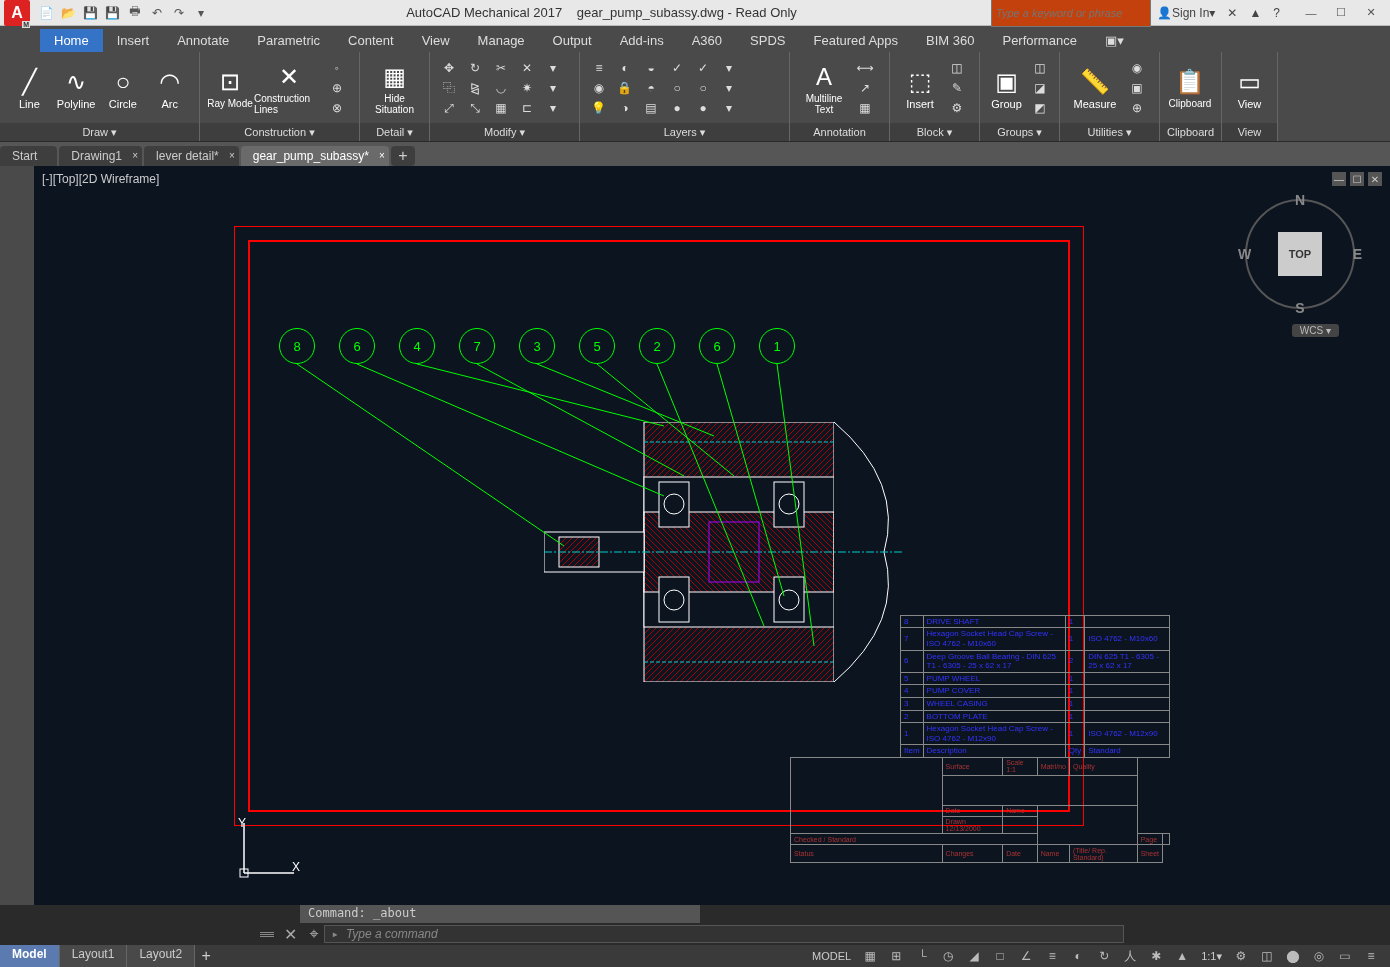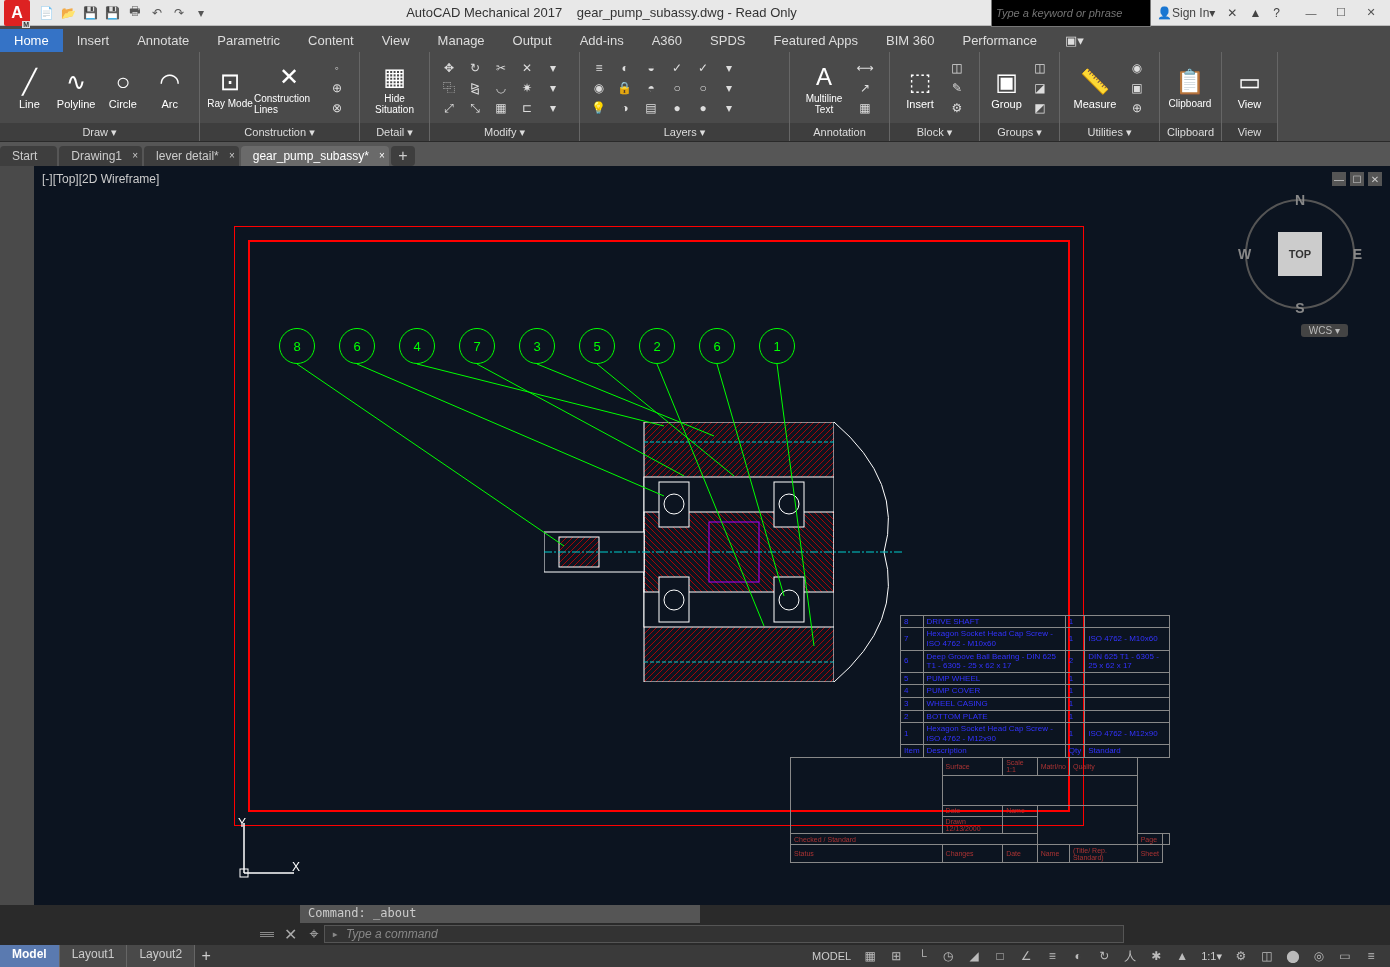--- a/index.html
+++ b/index.html
@@ -4,27 +4,27 @@
 <style>
 * { margin: 0; padding: 0; box-sizing: border-box; font-family: "Segoe UI", Arial, sans-serif; }
 body { width: 1390px; height: 967px; background: #4a4a4a; overflow: hidden; position: relative; }
 
 
 .title-bar { height: 26px; background: #e8e8e8; display: flex; align-items: center; padding: 0 4px; border-bottom: 1px solid #bbb; }
 .app-logo { width: 26px; height: 26px; background: #d22; color: #fff; font-weight: bold; font-size: 16px; display: flex; align-items: center; justify-content: center; border-radius: 2px; margin-right: 6px; position: relative; }
 .app-logo::after { content: 'M'; position: absolute; bottom: -2px; right: 0; font-size: 7px; background: #ddd; color: #333; padding: 0 1px; }
 .qat-icon { width: 20px; height: 20px; margin: 0 1px; display: flex; align-items: center; justify-content: center; font-size: 12px; color: #555; cursor: pointer; }
 .title-text { flex: 1; text-align: center; font-size: 13px; color: #333; }
-.search-box { width: 160px; height: 28px; background: #000000; border: 1px solid #777; font-size: 11px; font-style: italic; color: #ddd; padding: 0 4px; }
+.search-box { width: 160px; height: 28px; background: #c2410c; border: 1px solid #777; font-size: 11px; font-style: italic; color: #ddd; padding: 0 4px; }
 .title-right-btn { margin: 0 6px; font-size: 12px; color: #444; cursor: pointer; display: flex; align-items: center; }
 .win-controls { display: flex; margin-left: 10px; }
 .win-btn { width: 30px; height: 20px; display: flex; align-items: center; justify-content: center; font-size: 11px; color: #555; cursor: pointer; }
 
 
-.ribbon-tabs { height: 26px; background: #4a4a4a; display: flex; align-items: flex-end; }
+.ribbon-tabs { height: 26px; background: #4a4a4a; display: flex; align-items: flex-end; padding-left: 40px; }
 .ribbon-tab { padding: 4px 14px; color: #ddd; font-size: 13px; cursor: pointer; }
 .ribbon-tab.active { background: #3573c6; color: #fff; }
 
 
 .ribbon { height: 90px; background: #4a4a4a; display: flex; border-bottom: 1px solid #2a2a2a; }
 .panel { border-right: 1px solid #666; display: flex; flex-direction: column; }
 .panel-body { flex: 1; display: flex; align-items: center; padding: 2px 6px; }
 .panel-title { height: 18px; background: #3e3e3e; color: #ddd; font-size: 11px; text-align: center; display: flex; align-items: center; justify-content: center; cursor: pointer; }
 .big-btn { display: flex; flex-direction: column; align-items: center; justify-content: center; width: 48px; height: 66px; color: #fff; font-size: 11px; cursor: pointer; }
 .big-btn .icon { width: 32px; height: 32px; display: flex; align-items: center; justify-content: center; font-size: 24px; color: #fff; }
@@ -46,21 +46,21 @@
 
 
 .viewcube-wrap { position: absolute; top: 28px; right: 30px; width: 120px; height: 120px; display: flex; align-items: center; justify-content: center; }
 .viewcube { width: 44px; height: 44px; background: #ccc; display: flex; align-items: center; justify-content: center; font-size: 11px; color: #333; font-weight: bold; cursor: pointer; }
 .compass-ring { position: absolute; width: 110px; height: 110px; border: 2px solid #555; border-radius: 50%; }
 .compass-n, .compass-s, .compass-e, .compass-w { position: absolute; color: #888; font-size: 14px; font-weight: bold; }
 .compass-n { top: -2px; left: 50%; transform: translateX(-50%); }
 .compass-s { bottom: -2px; left: 50%; transform: translateX(-50%); }
 .compass-e { right: -2px; top: 50%; transform: translateY(-50%); }
 .compass-w { left: -2px; top: 50%; transform: translateY(-50%); }
-.wcs-label { position: absolute; top: 158px; right: 42px; background: #444; color: #bbb; font-size: 10px; padding: 1px 8px; border-radius: 3px; }
+.wcs-label { position: absolute; top: 158px; right: 51px; background: #444; color: #bbb; font-size: 10px; padding: 1px 8px; border-radius: 3px; }
 
 
 .drawing { position: absolute; left: 200px; top: 60px; width: 850px; height: 600px; }
 .frame-outer { position: absolute; inset: 0; border: 1px solid #f00; }
 .frame-inner { position: absolute; left: 14px; top: 14px; right: 14px; bottom: 14px; border: 2px solid #f00; }
 
 
 .balloons { position: absolute; top: 100px; left: 245px; display: flex; gap: 24px; }
 .balloon { width: 36px; height: 36px; border: 1px solid #0f0; border-radius: 50%; color: #0f0; font-size: 13px; display: flex; align-items: center; justify-content: center; }
 .balloon-leaders line { stroke: #0f0; stroke-width: 1; }

